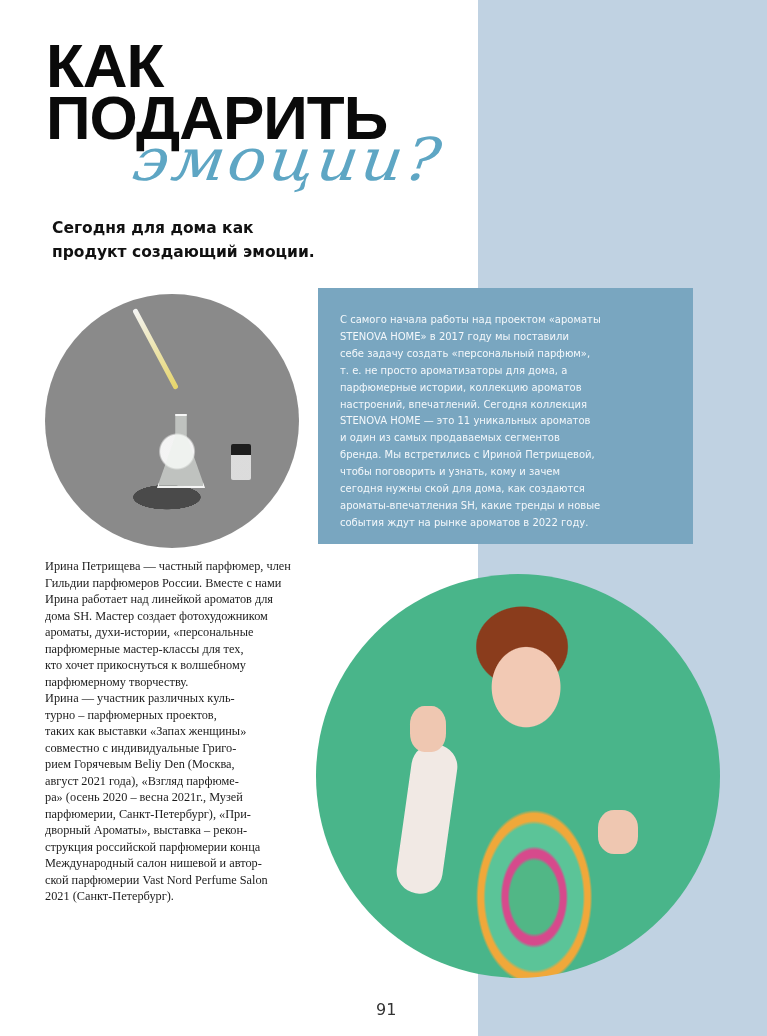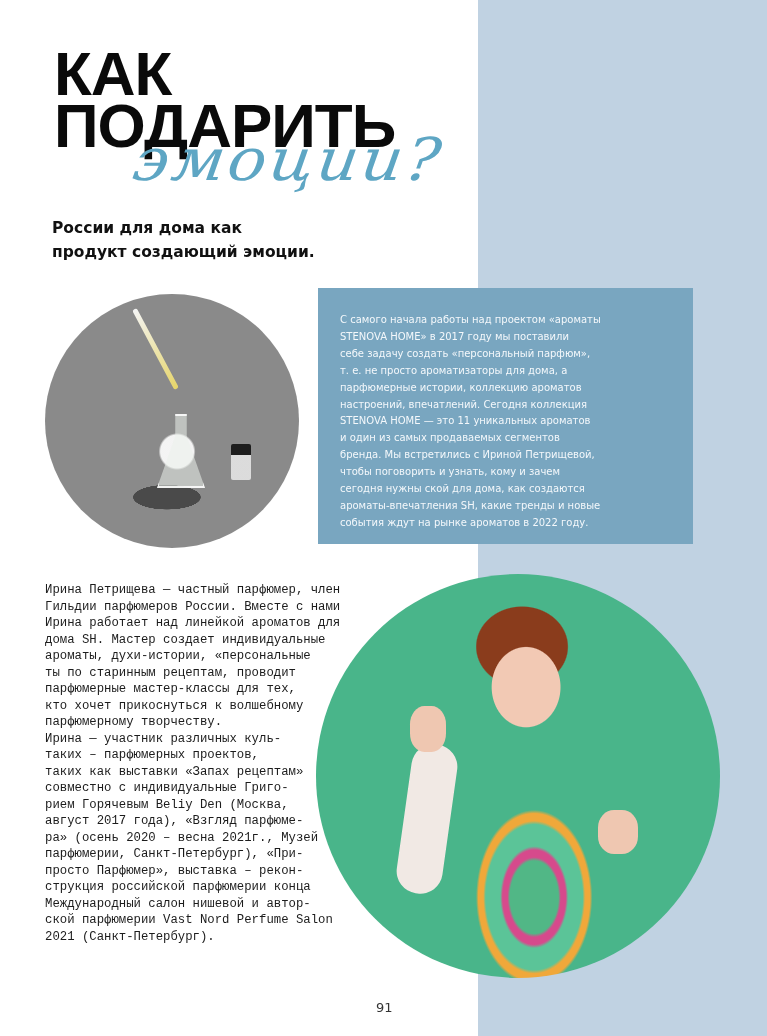--- a/index.html
+++ b/index.html
@@ -10,21 +10,21 @@
       color: #1a1a1a;
     }
     .band {
       position: absolute; left: 478px; top: 0; width: 289px; height: 1036px;
       background: #c0d2e2;
     }
     .title {
       position: absolute; left: 46px; top: 40px;
       font-family: "Liberation Sans", sans-serif; font-weight: bold;
       font-size: 62px; line-height: 52px; letter-spacing: -1px; color: #0a0a0a;
-      margin: 8px;
+      margin: 0;
     }
     .title span { display: block; }
     .script {
       position: absolute; left: 138px; top: 128px;
       font-family: "DejaVu Serif", serif; font-style: italic;
       font-size: 64px; line-height: 70px; color: #5ea6c4;
       letter-spacing: 3px; transform: skewX(-8deg) scaleY(0.92);
       transform-origin: left top;
     }
     .subtitle {
@@ -61,22 +61,22 @@
       border-radius: 2px;
     }
     .intro-box {
       position: absolute; left: 318px; top: 288px; width: 375px; height: 256px;
       background: #79a6c0; box-sizing: border-box;
       padding: 24px 20px 0 22px;
       color: #f4f8fb; font-family: "DejaVu Sans", sans-serif;
       font-size: 10px; line-height: 16.9px;
     }
     .bio {
-      position: absolute; left: 45px; top: 582px; width: 320px;
-      font-family: Liberation Mono, monospace; font-size: 12.3px;
+      position: absolute; left: 45px; top: 558px; width: 320px;
+      font-family: Liberation Serif, serif; font-size: 12.3px;
       line-height: 16.5px; color: #1c1c1c;
     }
     .bio p { margin: 0; }
     .photo-person {
       position: absolute; left: 316px; top: 574px; width: 404px; height: 404px;
       border-radius: 50%; overflow: hidden;
       background:
         radial-gradient(ellipse 12% 14% at 52% 28%, #f2c9b4 0 70%, transparent 72%),
         radial-gradient(ellipse 16% 14% at 51% 18%, #8a3c1c 0 70%, transparent 72%),
         radial-gradient(ellipse 30% 45% at 54% 80%, #51b786 0 20%, #d64a8c 22% 26%, #5bc498 28% 40%, #f0a83a 42% 46%, #49b58a 48% 100%),
@@ -90,36 +90,36 @@
     .photo-person .hand {
       position: absolute; left: 94px; top: 132px; width: 36px; height: 46px;
       background: #efc7b1; border-radius: 40%;
     }
     .photo-person .hand2 {
       position: absolute; left: 282px; top: 236px; width: 40px; height: 44px;
       background: #efc7b1; border-radius: 40%;
     }
     .page-number {
       position: absolute; left: 376px; top: 1000px;
-      font-family: "DejaVu Sans", sans-serif; font-size: 13px; color: #333;
+      font-family: "DejaVu Sans", sans-serif; font-size: 16px; color: #333;
     }
   </style>
 </head>
 <body>
 
 <div class="band"></div>
 
 <h1 class="title">
   <span>КАК</span>
   <span>ПОДАРИТЬ</span>
 </h1>
 <div class="script">эмоции?</div>
 
 <div class="subtitle">
-  <div>России для дома как</div>
+  <div>Сегодня для дома как</div>
   <div>продукт создающий эмоции.</div>
 </div>
 
 <div class="photo-lab" aria-label="photo of perfume lab: pipette dropping into glass flask on scale">
   <div class="pipette"></div>
   <div class="flask"></div>
   <div class="vial"></div>
 </div>
 
 <div class="intro-box">
@@ -135,35 +135,34 @@
   <div>чтобы поговорить и узнать, кому и зачем</div>
   <div>сегодня нужны ской для дома, как создаются</div>
   <div>ароматы-впечатления SH, какие тренды и новые</div>
   <div>события ждут на рынке ароматов в 2022 году.</div>
 </div>
 
 <div class="bio">
   <p>Ирина Петрищева — частный парфюмер, член</p>
   <p>Гильдии парфюмеров России. Вместе с нами</p>
   <p>Ирина работает над линейкой ароматов для</p>
-  <p>дома SH. Мастер создает индивидуальные</p>
+  <p>дома SH. Мастер создает фотохудожником</p>
   <p>ароматы, духи-истории, «персональные</p>
-  <p>ты по старинным рецептам, проводит</p>
   <p>парфюмерные мастер-классы для тех,</p>
   <p>кто хочет прикоснуться к волшебному</p>
   <p>парфюмерному творчеству.</p>
   <p>Ирина — участник различных куль-</p>
-  <p>таких – парфюмерных проектов,</p>
-  <p>таких как выставки «Запах рецептам»</p>
+  <p>турно – парфюмерных проектов,</p>
+  <p>таких как выставки «Запах женщины»</p>
   <p>совместно с индивидуальные Григо-</p>
   <p>рием Горячевым Beliy Den (Москва,</p>
-  <p>август 2017 года), «Взгляд парфюме-</p>
+  <p>август 2021 года), «Взгляд парфюме-</p>
   <p>ра» (осень 2020 – весна 2021г., Музей</p>
   <p>парфюмерии, Санкт-Петербург),  «При-</p>
-  <p>просто Парфюмер», выставка – рекон-</p>
+  <p>дворный Ароматы», выставка – рекон-</p>
   <p>струкция российской парфюмерии конца</p>
   <p>Международный салон нишевой и автор-</p>
   <p>ской парфюмерии Vast Nord Perfume Salon</p>
   <p>2021 (Санкт-Петербург).</p>
 </div>
 
 <div class="photo-person" aria-label="photo of Irina Petrishcheva in colorful scarf holding perfume blotter">
   <div class="arm"></div>
   <div class="hand"></div>
   <div class="hand2"></div>

